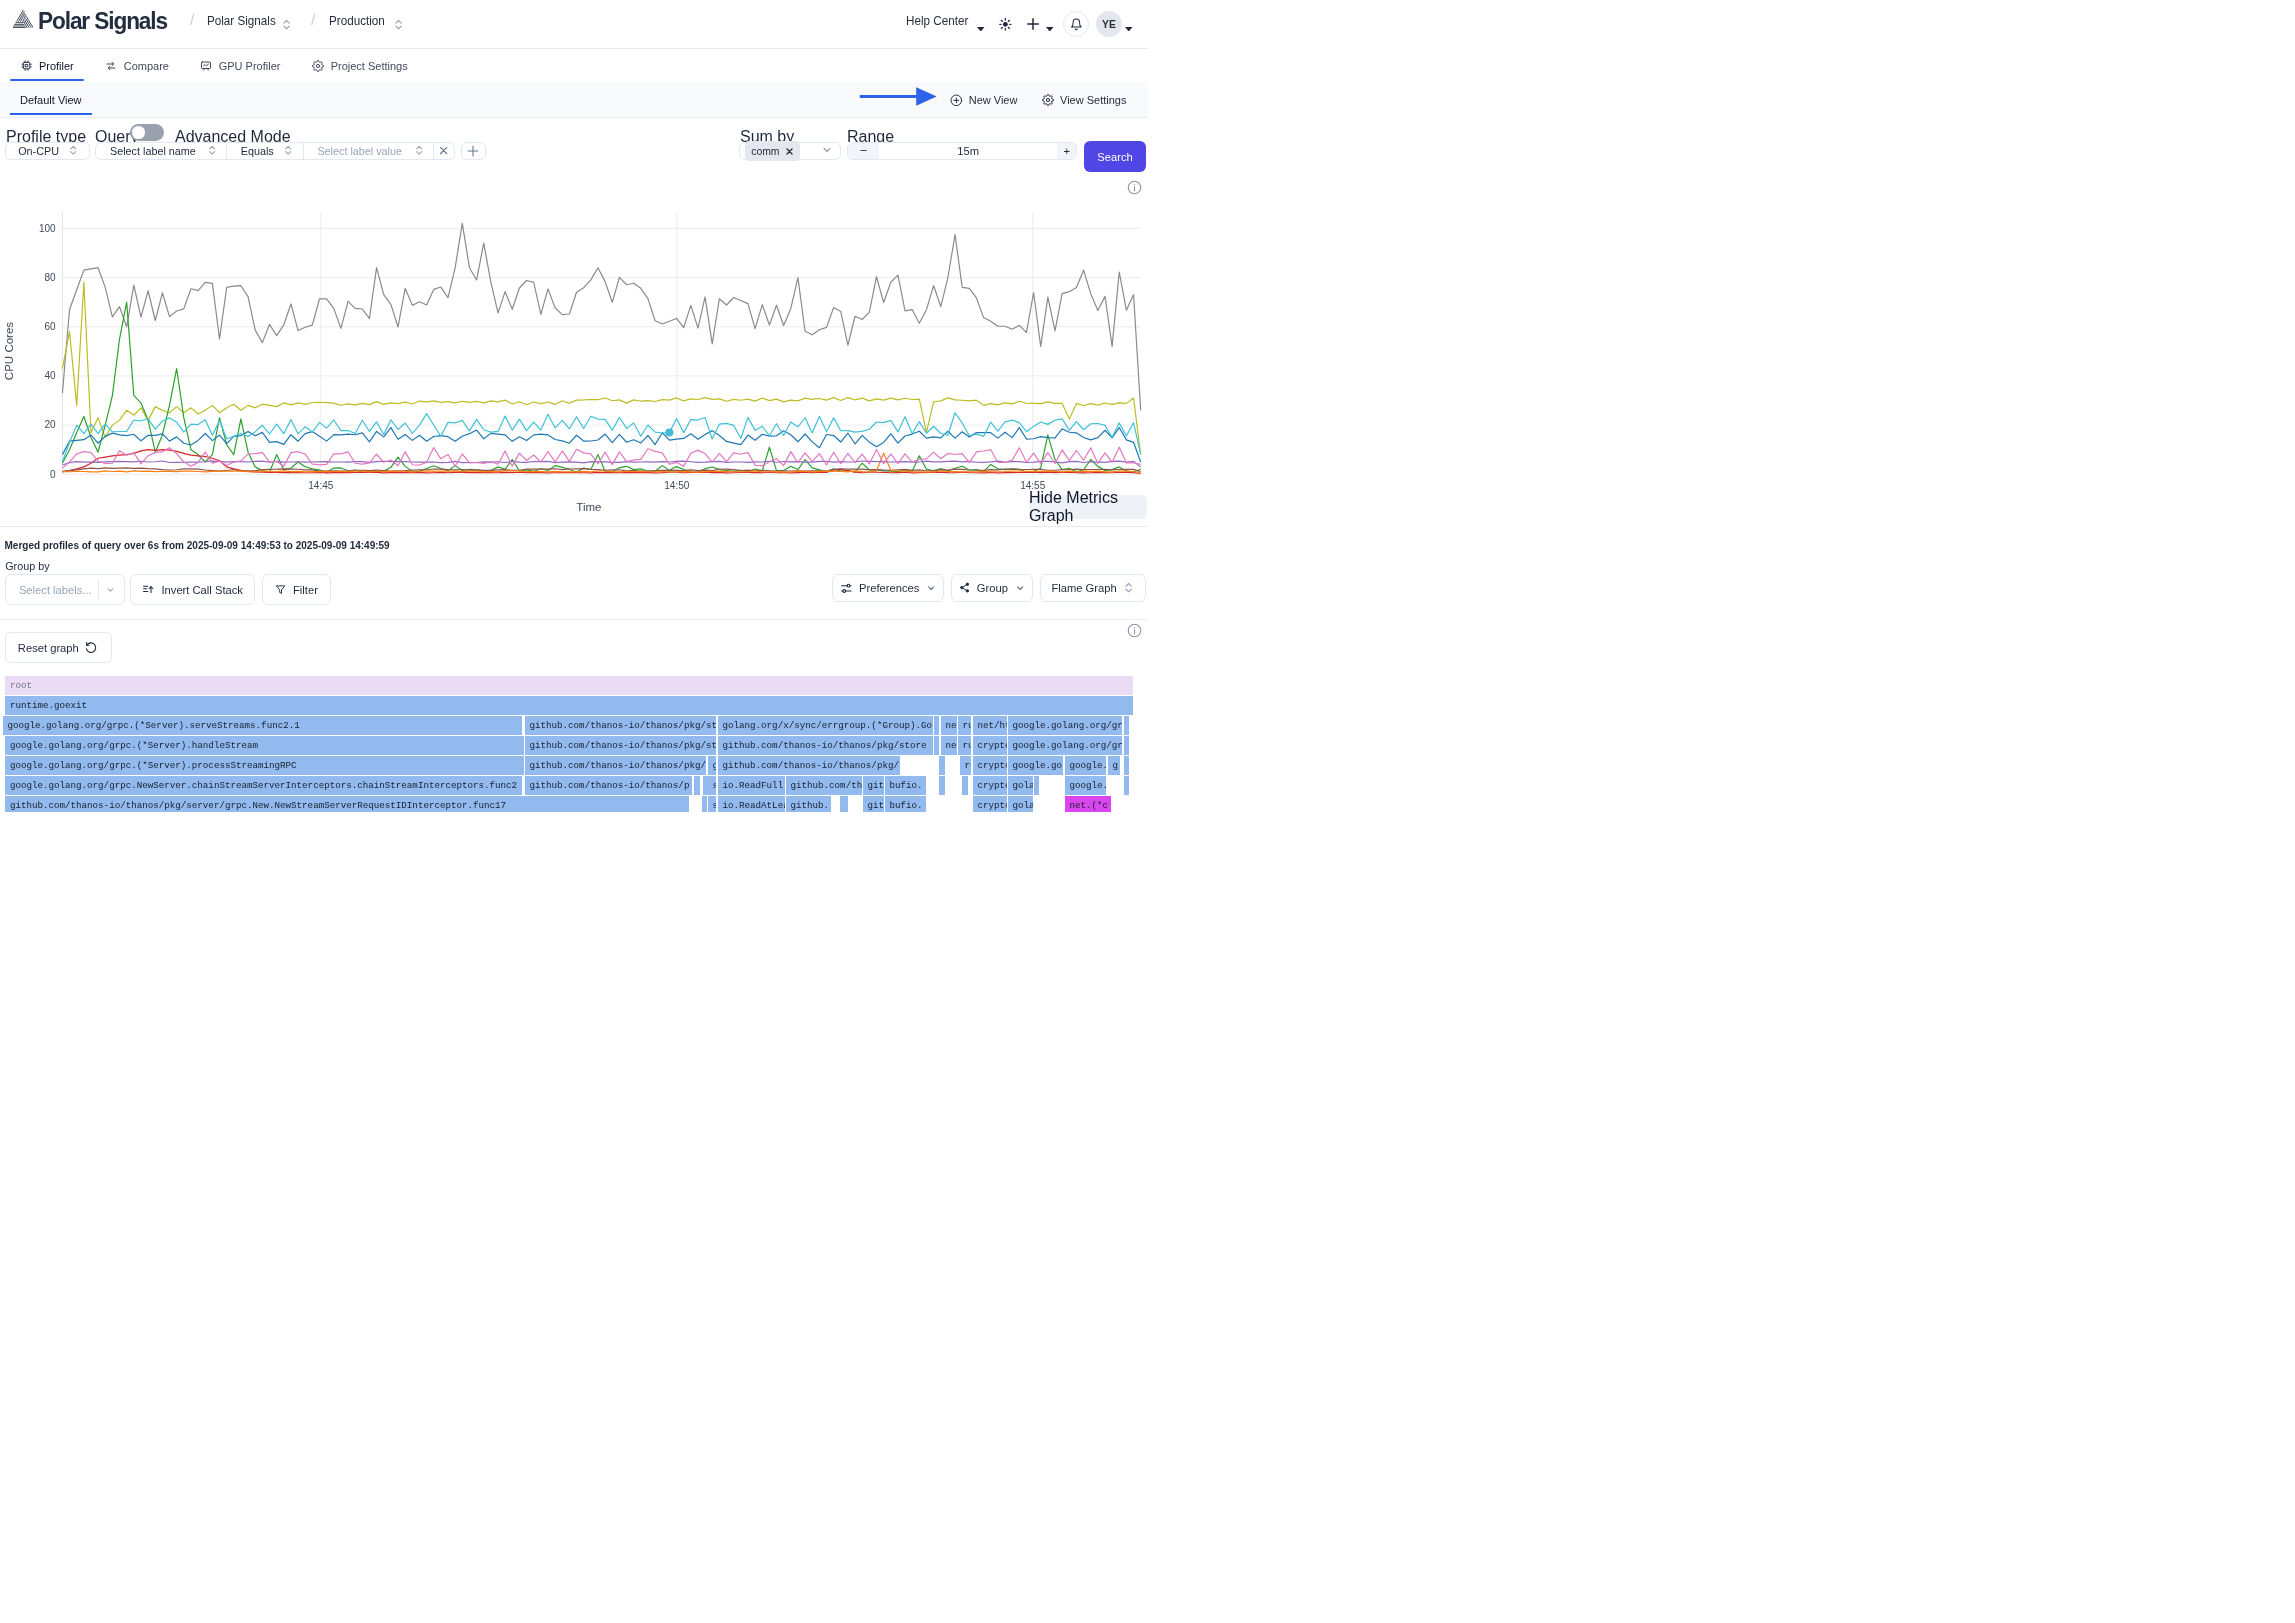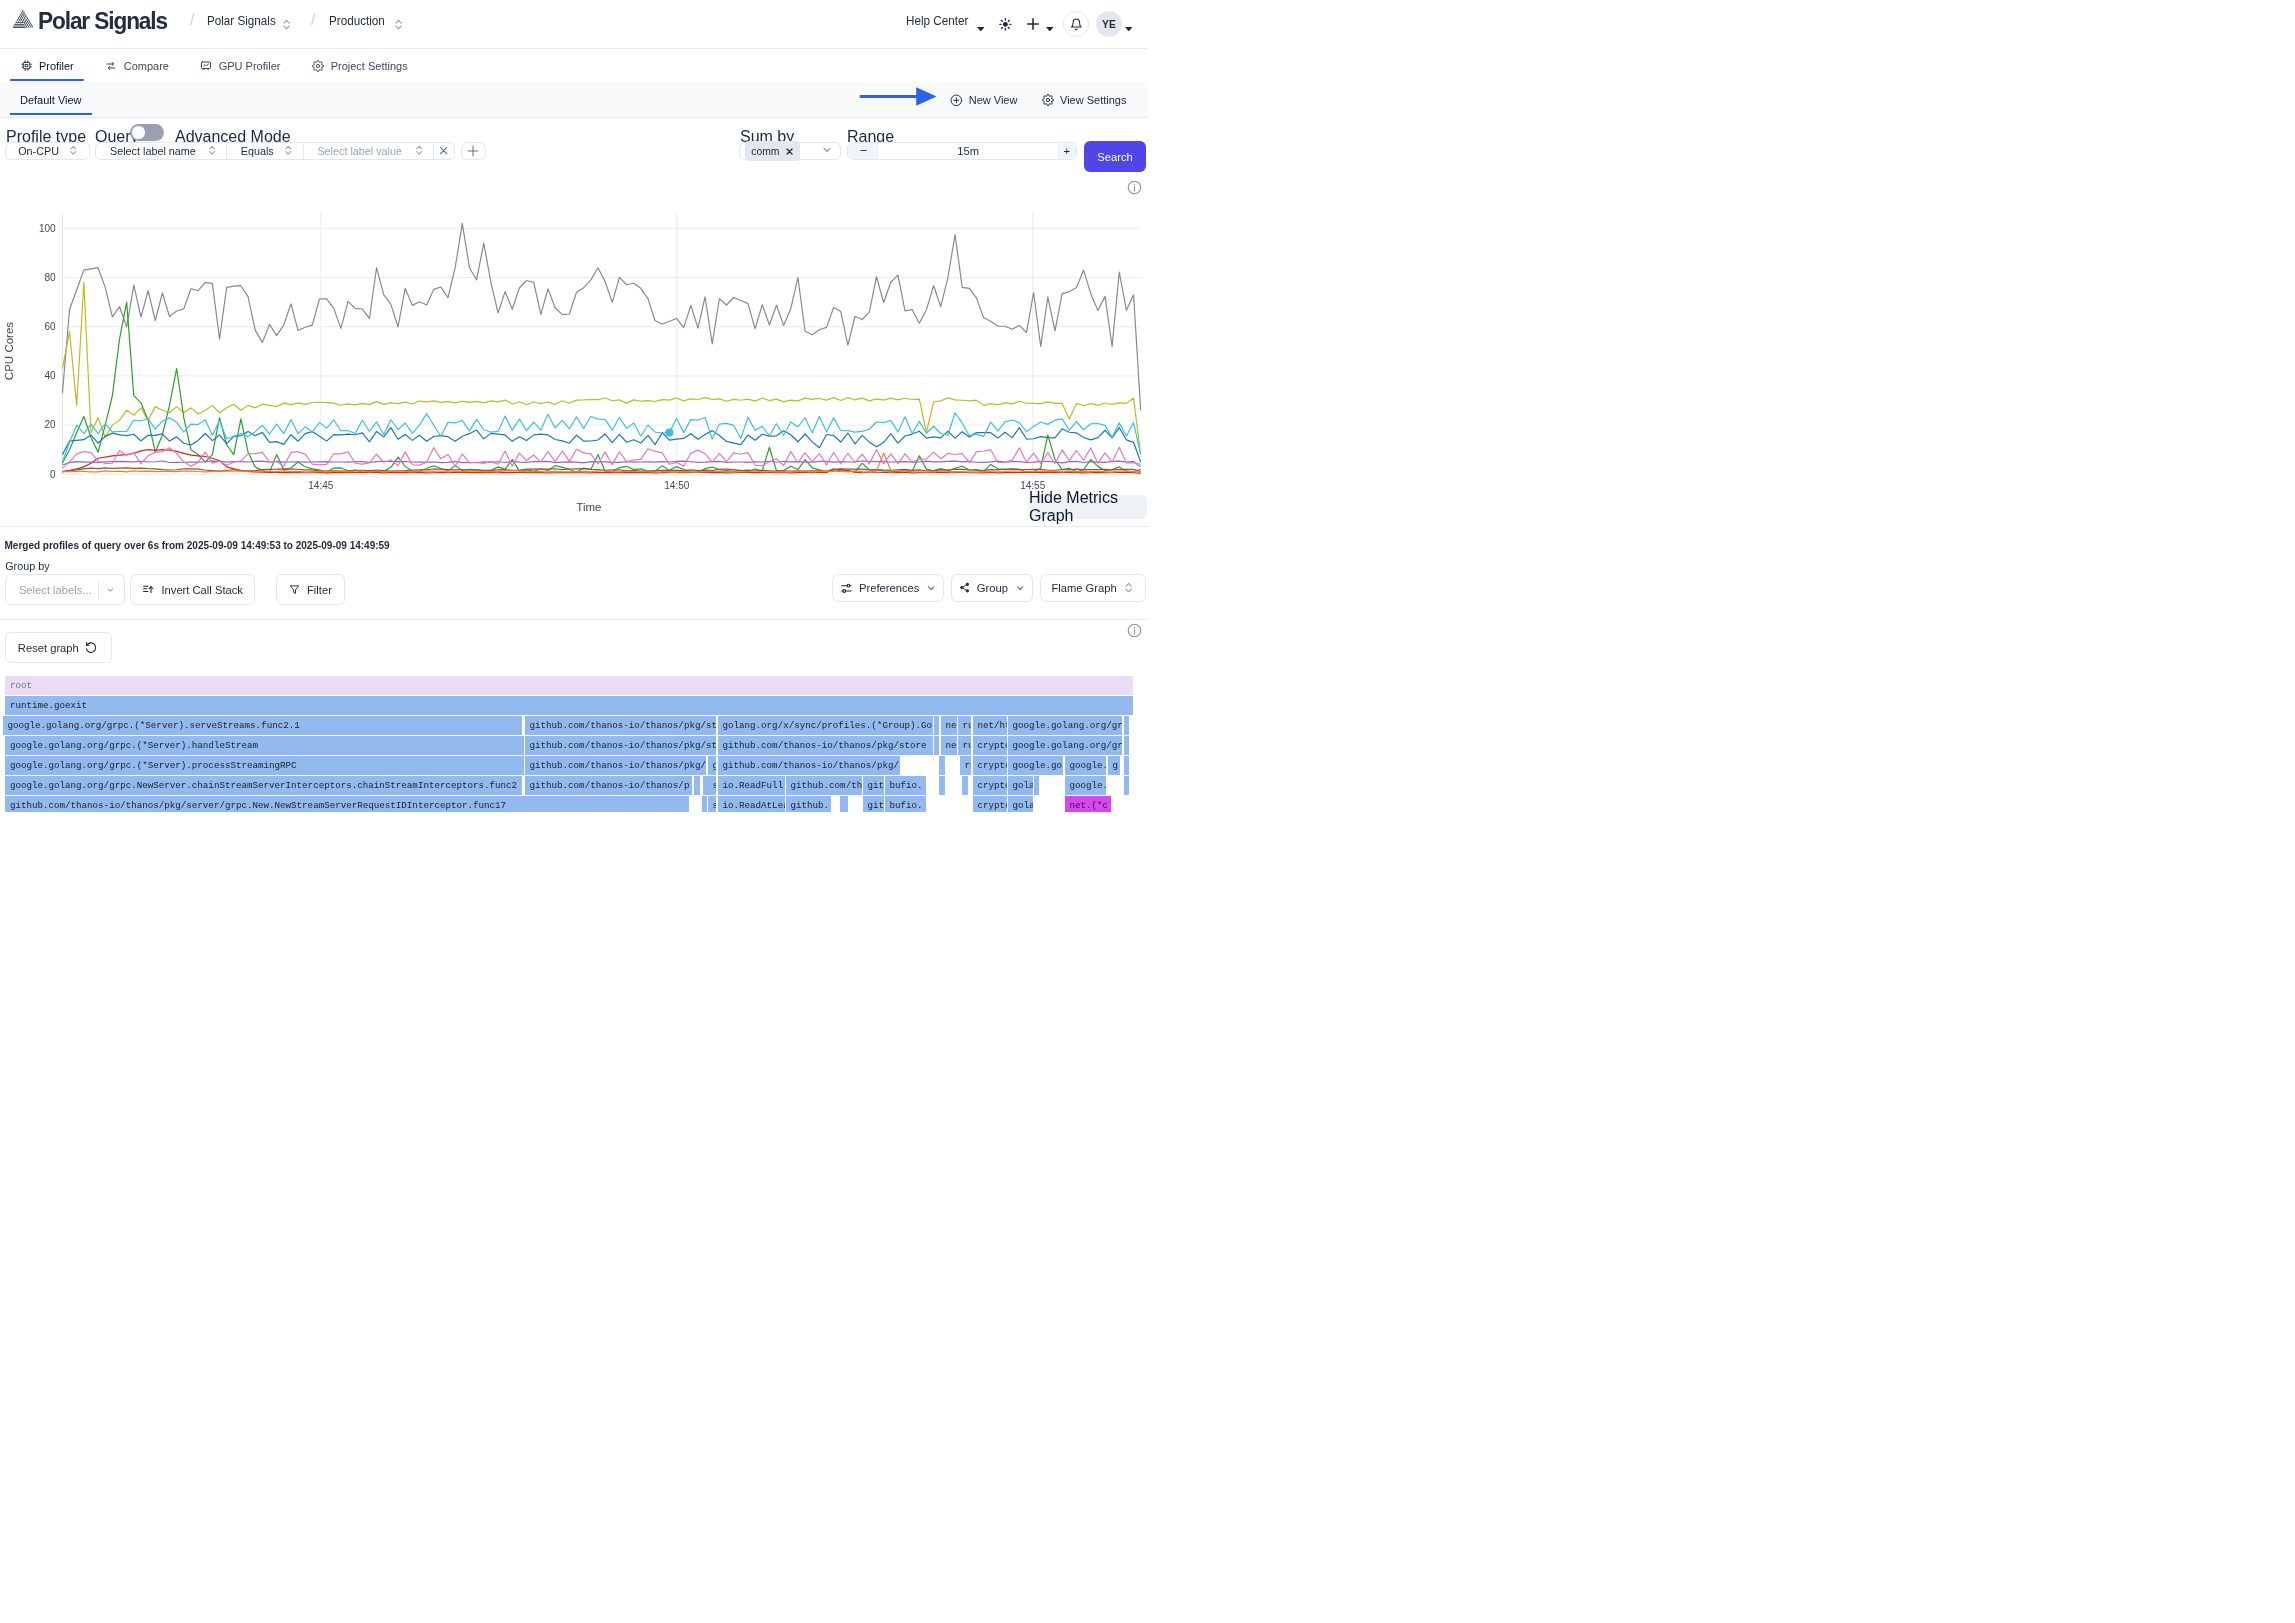--- a/index.html
+++ b/index.html
@@ -279,21 +279,21 @@
       </svg>
     </div>
 <div class="btn" style="left:130px;top:574px;width:125px;height:31px">
       <svg width="12.7" height="12.7" viewBox="0 0 24 24" fill="none" stroke="#1e293b" stroke-width="2" stroke-linecap="round">
         <path d="M3 6h8M3 11h6M3 16h8"></path>
         <path d="M17 18V7"></path>
         <path d="M13.5 10.5L17 7l3.5 3.5"></path>
       </svg>
       <span>Invert Call Stack</span>
     </div>
-<div class="btn" style="left:276px;top:574px;width:69px;height:31px">
+<div class="btn" style="left:262px;top:574px;width:69px;height:31px">
       <svg width="11.2" height="11.2" viewBox="0 0 24 24" fill="none" stroke="#1e293b" stroke-width="2" stroke-linejoin="round">
         <path d="M3 4h18l-7 8.5V20l-4-1.8v-5.7z"></path>
       </svg>
       <span>Filter</span>
     </div>
 <div class="btn" style="left:832px;top:574px;width:112px;height:28px">
       <svg width="12.7" height="12.7" viewBox="0 0 24 24" fill="none" stroke="#1e293b" stroke-width="2" stroke-linecap="round">
         <path d="M3 7h11M18 7h3"></path>
         <circle cx="16" cy="7" r="2.6"></circle>
         <path d="M3 17h3M10 17h11"></path>
@@ -330,21 +330,21 @@
       </svg></div>
 <div class="abs" style="left:1127px;top:623px"><svg width="15" height="15" viewBox="0 0 24 24" fill="none" stroke="#8a94a3" stroke-width="1.8" stroke-linecap="round">
         <circle cx="12" cy="12" r="10"></circle>
         <path d="M12 11v6"></path>
         <path d="M12 7.2v.4"></path>
       </svg></div>
 <div class="fb" style="left:5.4px;top:676px;width:1128px;height:19px;background:#ebdcf6;color:#6e7681">root</div>
 <div class="fb" style="left:5.4px;top:696px;width:1128px;height:19px;background:#93baee;color:#17202e">runtime.goexit</div>
 <div class="fb" style="left:3px;top:716px;width:519px;height:19px;background:#93baee;color:#17202e">google.golang.org/grpc.(*Server).serveStreams.func2.1</div>
 <div class="fb" style="left:525px;top:716px;width:191px;height:19px;background:#93baee;color:#17202e">github.com/thanos-io/thanos/pkg/sto</div>
-<div class="fb" style="left:718px;top:716px;width:215px;height:19px;background:#93baee;color:#17202e">golang.org/x/sync/profiles.(*Group).Go</div>
+<div class="fb" style="left:718px;top:716px;width:215px;height:19px;background:#93baee;color:#17202e">golang.org/x/sync/errgroup.(*Group).Go</div>
 <div class="fb" style="left:934px;top:716px;width:4.8px;height:19px;background:#93baee;color:#17202e"></div>
 <div class="fb" style="left:941px;top:716px;width:16px;height:19px;background:#93baee;color:#17202e">net</div>
 <div class="fb" style="left:958px;top:716px;width:12.7px;height:19px;background:#93baee;color:#17202e">run</div>
 <div class="fb" style="left:973px;top:716px;width:34px;height:19px;background:#93baee;color:#17202e">net/htt</div>
 <div class="fb" style="left:1008px;top:716px;width:114px;height:19px;background:#93baee;color:#17202e">google.golang.org/grpc</div>
 <div class="fb" style="left:1124px;top:716px;width:3.4px;height:19px;background:#93baee;color:#17202e"></div>
 <div class="fb" style="left:5.4px;top:736px;width:519px;height:19px;background:#93baee;color:#17202e">google.golang.org/grpc.(*Server).handleStream</div>
 <div class="fb" style="left:525px;top:736px;width:191px;height:19px;background:#93baee;color:#17202e">github.com/thanos-io/thanos/pkg/sto</div>
 <div class="fb" style="left:718px;top:736px;width:215px;height:19px;background:#93baee;color:#17202e">github.com/thanos-io/thanos/pkg/store</div>
 <div class="fb" style="left:934px;top:736px;width:4.8px;height:19px;background:#93baee;color:#17202e"></div>

